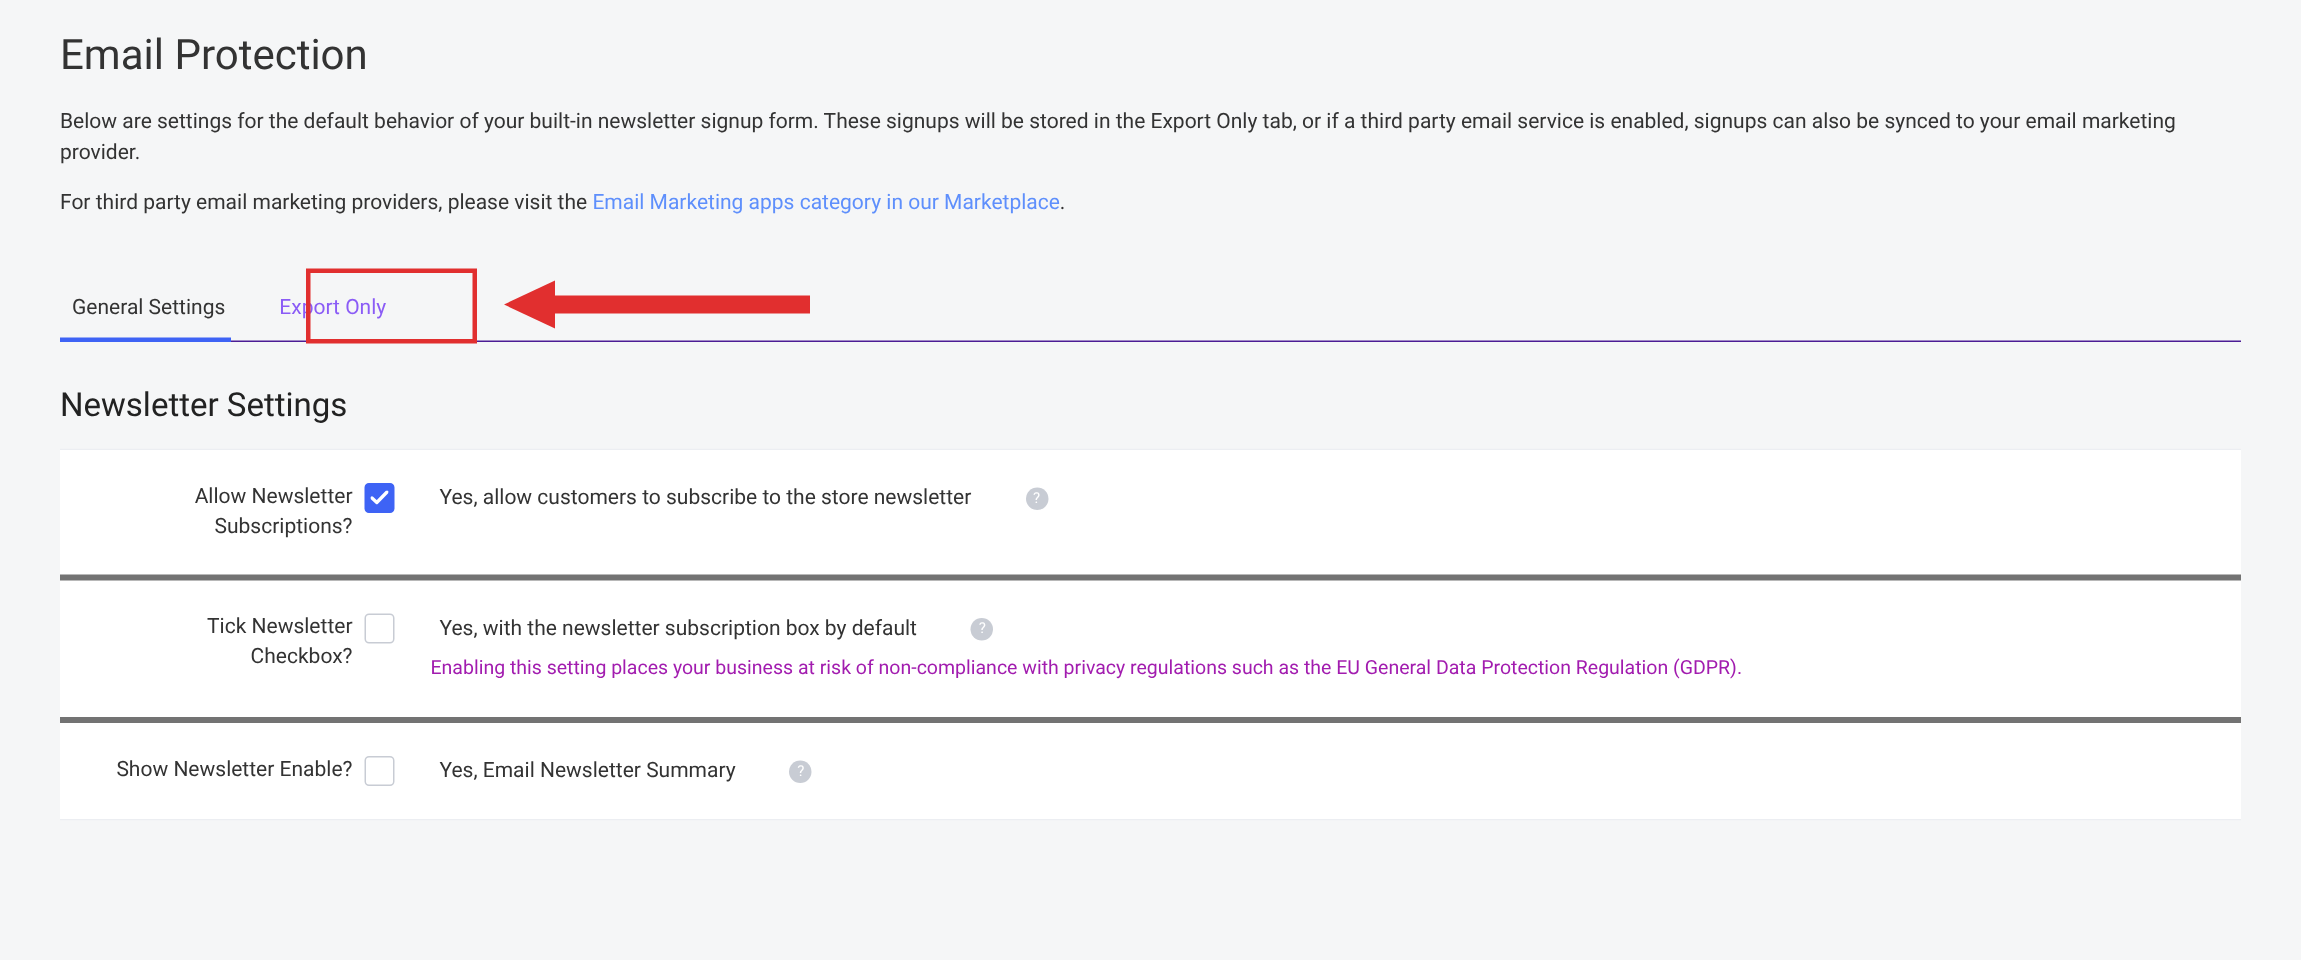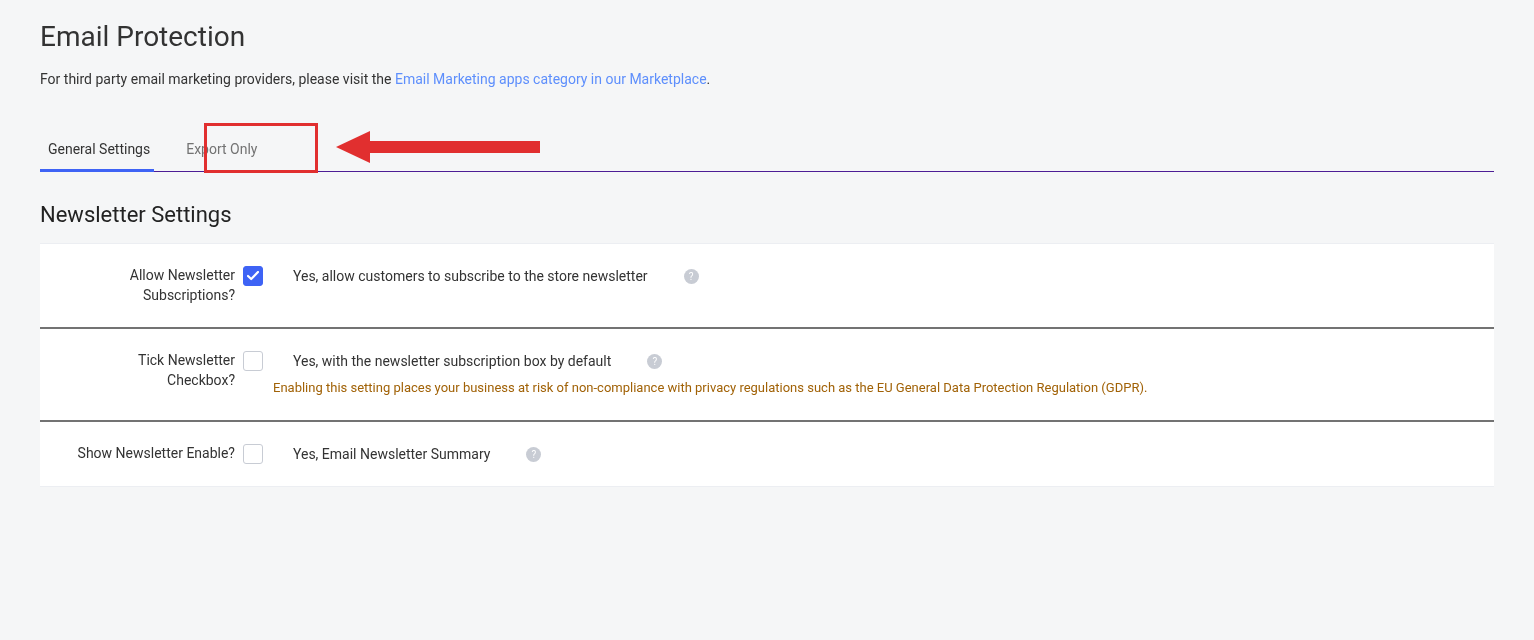--- a/index.html
+++ b/index.html
@@ -35,21 +35,21 @@
   }
   .tabs {
     display: flex;
     border-bottom: 1px solid #4c1d95;
     position: relative;
     margin-bottom: 30px;
   }
   .tab {
     padding: 12px 18px 14px 8px;
     font-size: 14px;
-    color: #737373;
+    color: #8b5cf6;
     cursor: pointer;
     position: relative;
   }
   .tab.active {
     color: #333;
   }
   .tab.active::after {
     content: '';
     position: absolute;
     left: 0; right: 14px; bottom: -1px;
@@ -84,21 +84,21 @@
   .panel {
     background: #fff;
     border: 1px solid #eceef2;
     border-left: none;
     border-right: none;
   }
   .setting-row {
     display: flex;
     align-items: flex-start;
     padding: 22px 28px;
-    border-bottom: 2px solid #737373;
+    border-bottom: 4px solid #737373;
   }
   .setting-row:last-child { border-bottom: none; }
   .setting-label {
     width: 175px;
     text-align: right;
     font-size: 14px;
     color: #333;
     padding-right: 8px;
     line-height: 1.4;
   }
@@ -143,30 +143,31 @@
     font-size: 10px;
     display: inline-flex;
     align-items: center;
     justify-content: center;
     margin-left: 6px;
     cursor: help;
     flex-shrink: 0;
   }
   .warn-text {
     font-size: 13px;
-    color: #a16207;
+    color: #a21caf;
     line-height: 1.45;
-    margin-left: 30px;
+    margin-left: 44px;
   }
 </style>
 </head>
 <body>
 
 <div class="page">
   <h1 class="page-title">Email Protection</h1>
+  <p class="description">Below are settings for the default behavior of your built-in newsletter signup form. These signups will be stored in the Export Only tab, or if a third party email service is enabled, signups can also be synced to your email marketing provider.</p>
   <p class="provider-line">
     <span>For third party email marketing providers, please visit the </span><a href="#" class="link">Email Marketing apps category in our Marketplace</a><span>.</span>
   </p>
 
   <div class="tabs">
     <div class="tab active">General Settings</div>
     <div class="tab export">Export Only</div>
 
     <div class="highlight-box"></div>
     <div class="arrow-wrap">

